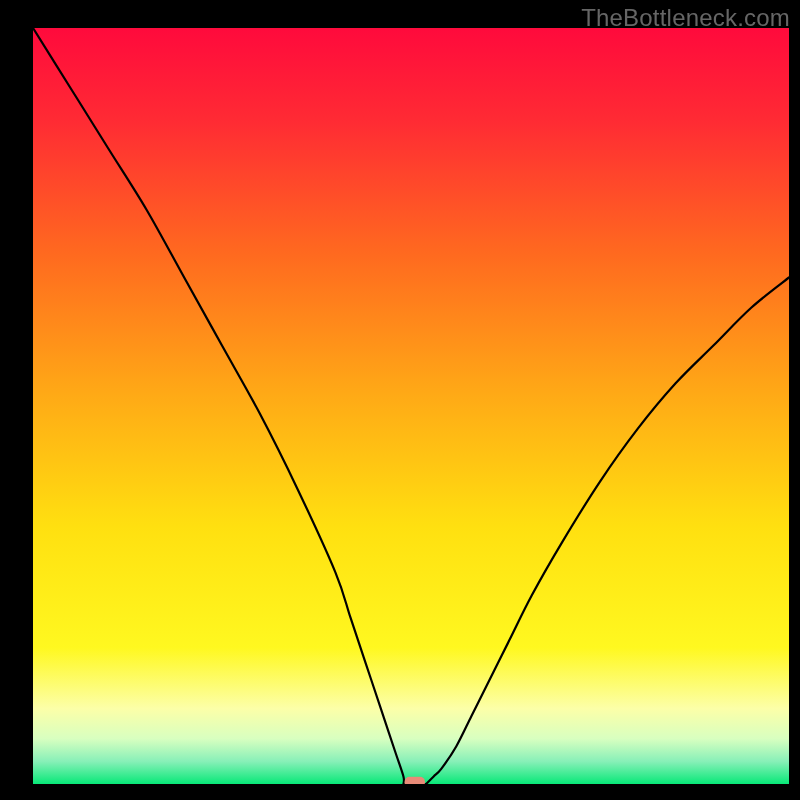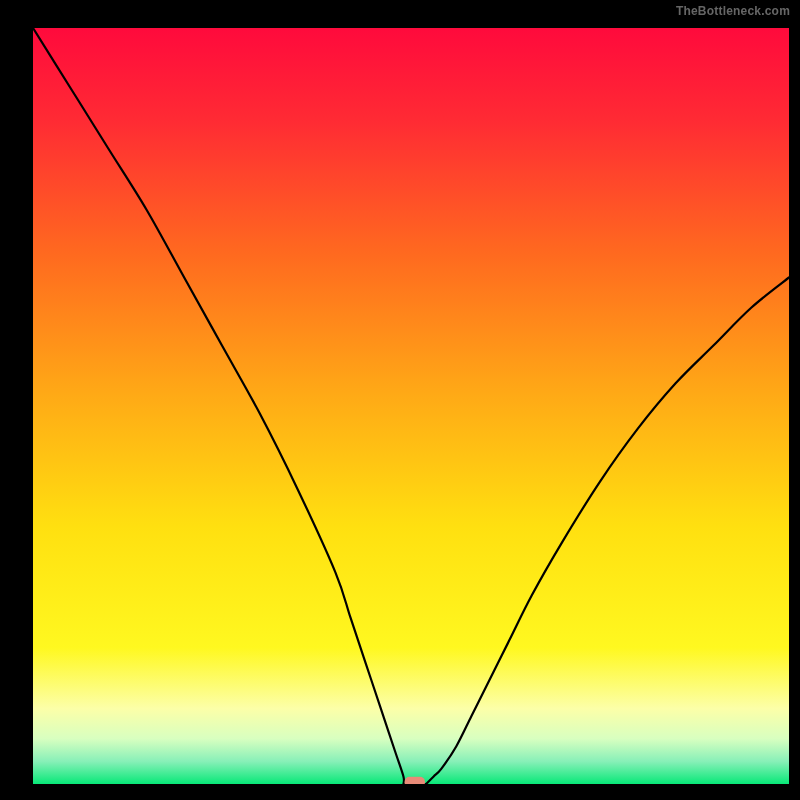--- a/index.html
+++ b/index.html
@@ -15,22 +15,22 @@
     position: relative;
     width: 800px;
     height: 800px;
     background: #000;
   }
   .watermark {
     position: absolute;
     top: 4px;
     right: 10px;
     color: #666;
-    font-size: 12px;
-    font-weight: bold;
+    font-size: 24px;
+    font-weight: normal;
     letter-spacing: 0.2px;
     z-index: 10;
   }
   .plot-area {
     position: absolute;
     left: 33px;
     top: 28px;
     width: 756px;
     height: 756px;
   }

